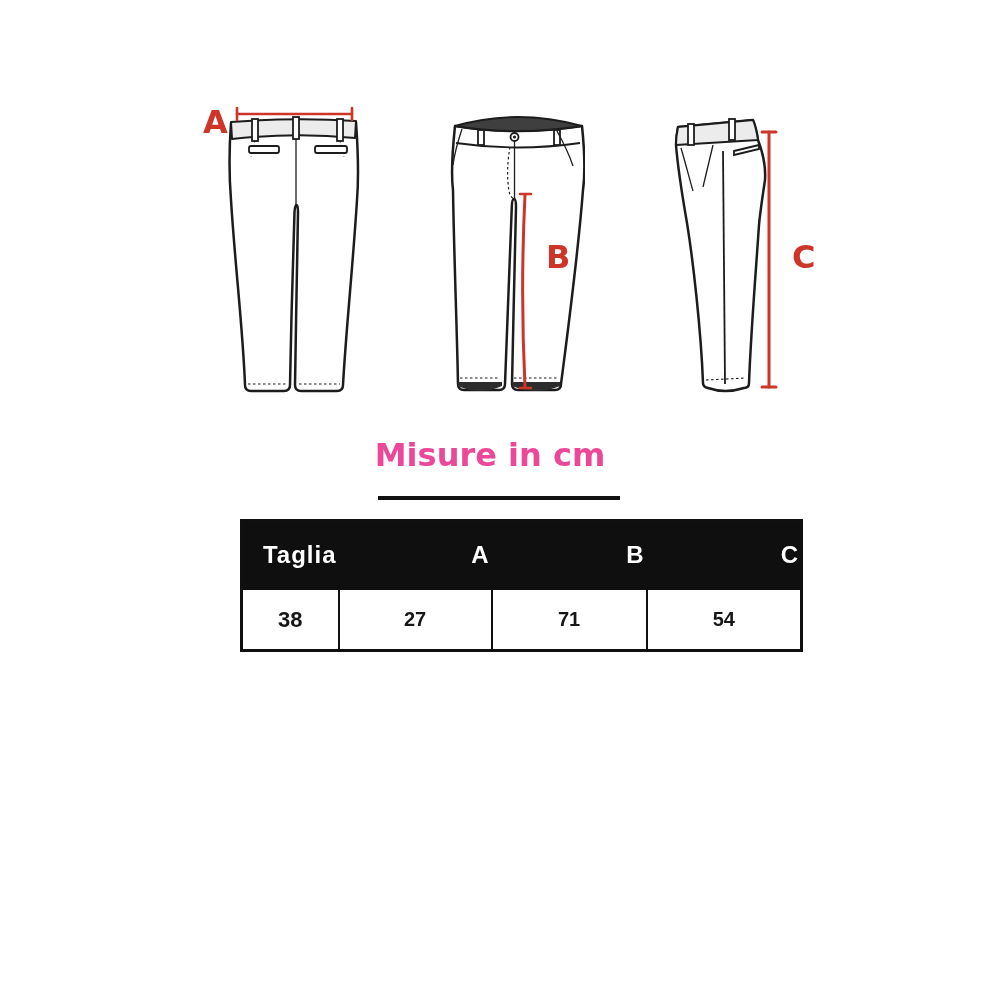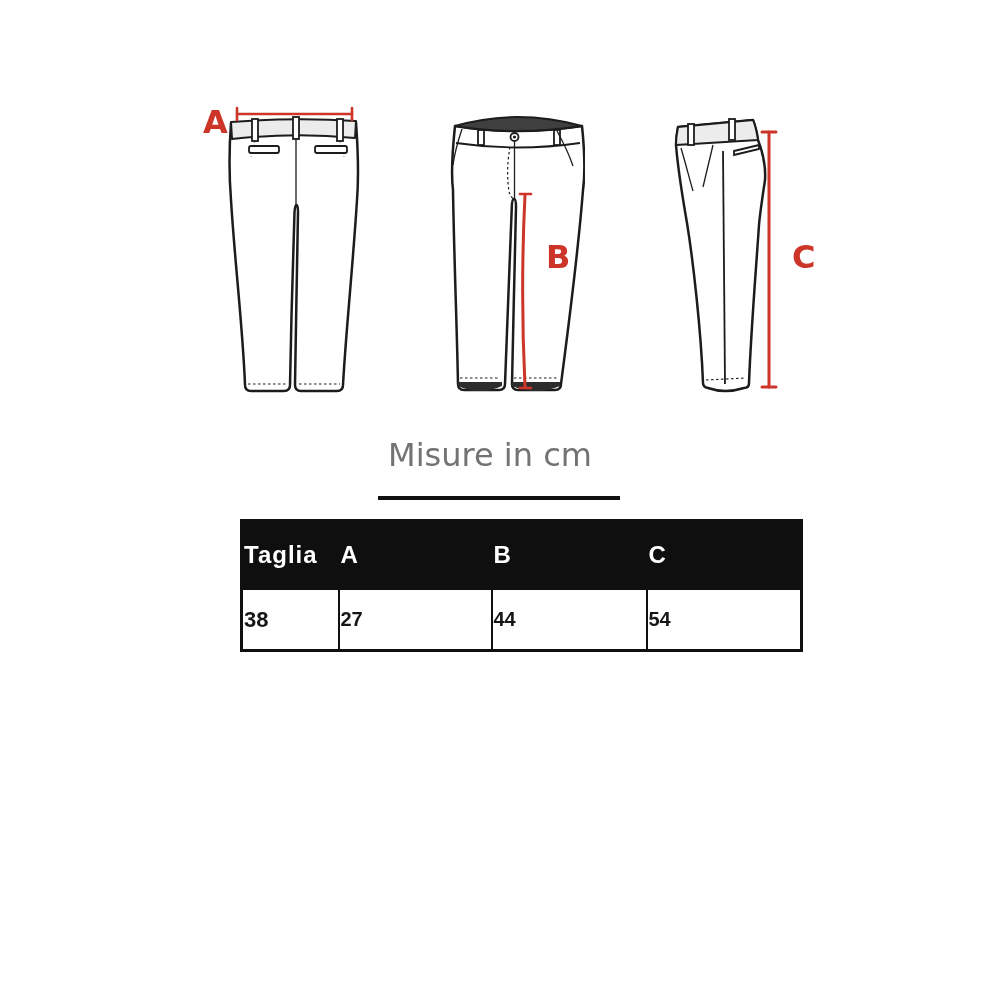--- a/index.html
+++ b/index.html
@@ -22,44 +22,44 @@
   .thin { fill:none; stroke:var(--ink); stroke-width:1.3; }
   .dash { fill:none; stroke:var(--ink); stroke-width:1.2; stroke-dasharray:2.5 2.5; }
   .dots { fill:none; stroke:var(--ink); stroke-width:1;   stroke-dasharray:1.5 2.5; }
   .hemdark { fill:#2d2d2d; stroke:none; }
   .red  { fill:none; stroke:var(--accent); stroke-width:2.6; stroke-linecap:round; }
   .redthick { stroke-width:3; }
   .lbl  { font-family:"DejaVu Sans", sans-serif; font-weight:bold; font-size:32px; fill:var(--accent); }
 
   .title {
     position:absolute; top:436px; left:0; width:980px; margin:0;
-    text-align:center; font-size:32px; font-weight:normal; color:#737373;
+    text-align:center; font-size:32px; font-weight:bold; color:#ec4899;
     font-family:"DejaVu Sans", sans-serif; letter-spacing:0px;
   }
   .title-underline {
     position:absolute; top:496px; left:378px; width:242px; height:4px;
     background:#111111;
   }
   .size-table {
     position:absolute; top:519px; left:240px; width:560px;
     border-collapse:collapse; table-layout:fixed;
     border:3px solid var(--table-border);
   }
   .size-table col.c0 { width:97px; }
   .size-table col.c1 { width:153px; }
   .size-table col.c2 { width:155px; }
   .size-table col.c3 { width:155px; }
   .size-table th {
     background:var(--table-header-bg); color:var(--table-header-text);
-    height:64px; font-size:24px; font-weight:bold; text-align:left;
+    height:64px; font-size:24px; font-weight:bold; text-align:right;
     border:2px solid var(--table-header-bg); letter-spacing:1px;
   }
   .size-table td {
     background:#ffffff; color:#161616; height:57px;
-    font-size:20px; font-weight:bold; text-align:left;
+    font-size:20px; font-weight:bold; text-align:center;
     border:2.5px solid var(--table-border);
   }
   .size-table td.first { font-size:22px; }
 </style>
 </head>
 <body>
 
 <div class="canvas">
 
   <svg class="view view-back" viewBox="0 0 185 315">
@@ -175,19 +175,19 @@
         <th>Taglia</th>
         <th>A</th>
         <th>B</th>
         <th>C</th>
       </tr>
     </thead>
     <tbody>
       <tr>
         <td class="first">38</td>
         <td>27</td>
-        <td>44</td>
+        <td>71</td>
         <td>54</td>
       </tr>
     </tbody>
   </table>
 
 </div>
 
 </body></html>

